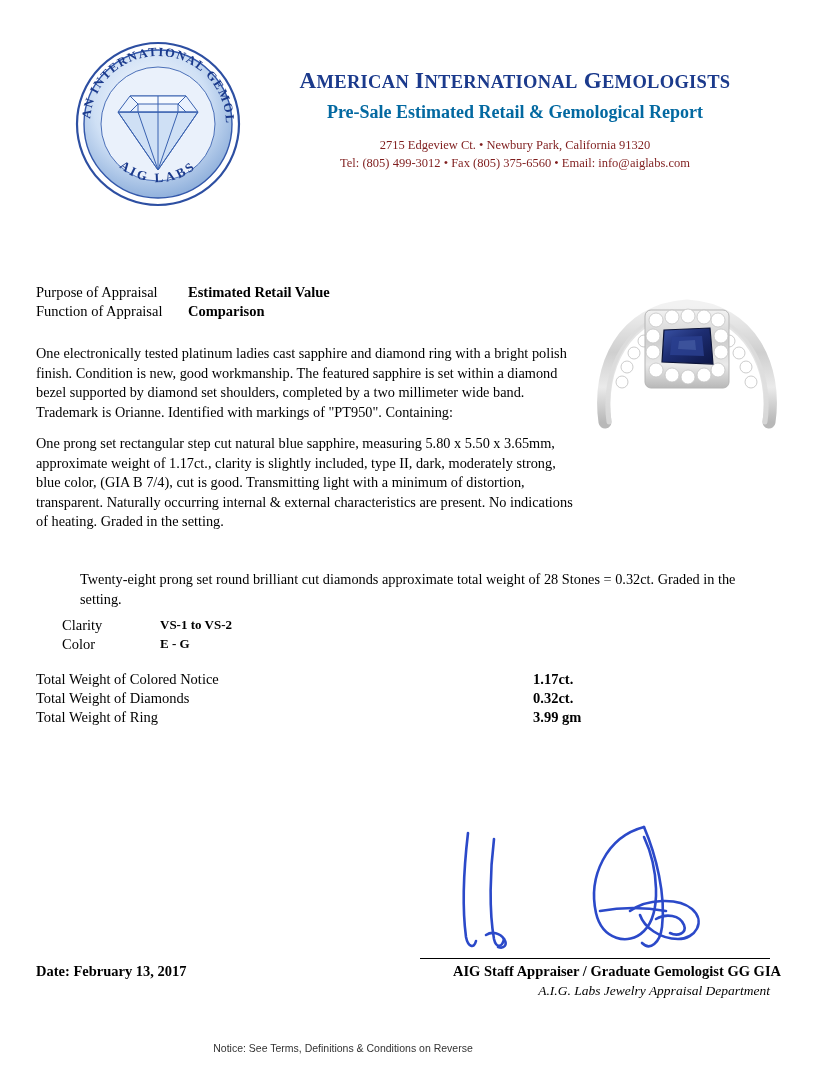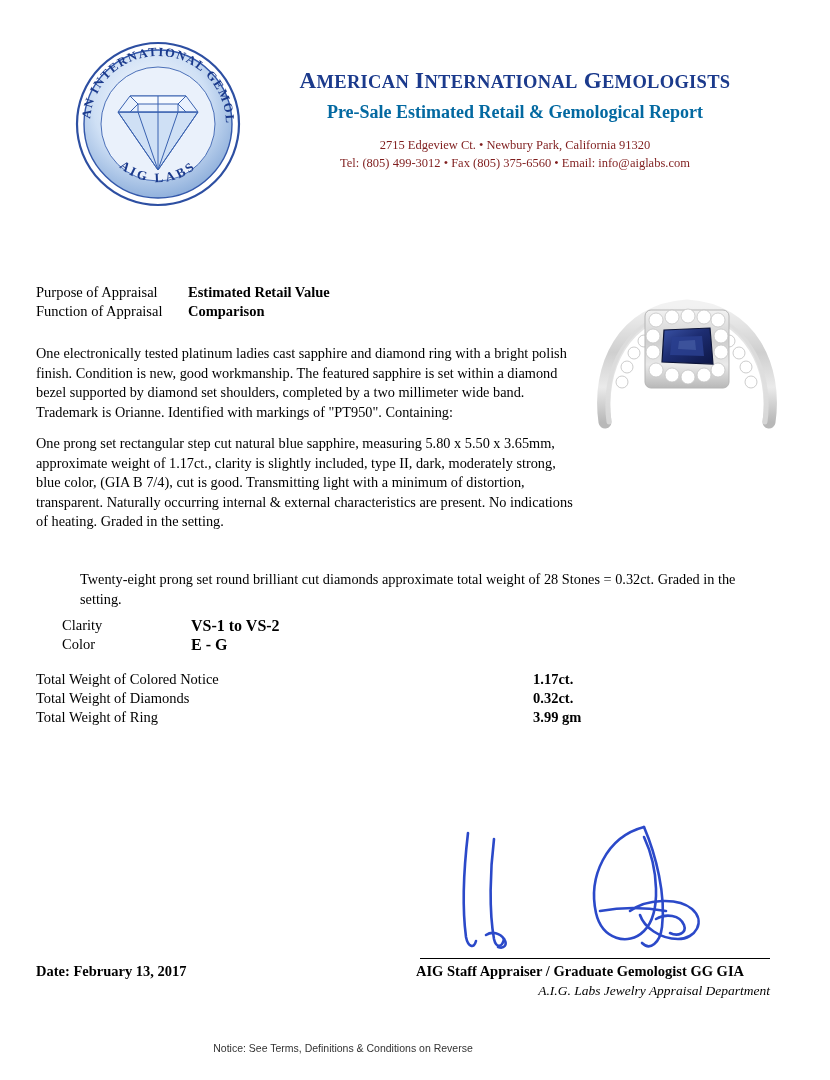--- a/index.html
+++ b/index.html
@@ -110,23 +110,22 @@
   .para3 { top: 570px; width: 690px; margin-left: 44px; }
 
   .spec-label {
     position: absolute;
     left: 62px;
     font-size: 14.5px;
   }
   .spec-value {
     position: absolute;
     left: 160px;
-    font-size: 16px;
-    font-weight: bold;
-    margin-left: 31px;
+    font-size: 13px;
+    font-weight: bold;
   }
   .clarity-row { top: 617px; }
   .color-row { top: 636px; }
 
   .total-label {
     position: absolute;
     left: 36px;
     font-size: 14.5px;
   }
   .total-value {
@@ -166,24 +165,24 @@
   }
   .date-line {
     position: absolute;
     left: 36px;
     top: 963px;
     font-size: 14.5px;
     font-weight: bold;
   }
   .sig-name {
     position: absolute;
-    left: 416px;
+    left: 431px;
     top: 963px;
     width: 350px;
-    text-align: left;
+    text-align: right;
     font-size: 14.5px;
     font-weight: bold;
     white-space: nowrap;
   }
   .sig-dept {
     position: absolute;
     left: 420px;
     top: 983px;
     width: 350px;
     text-align: right;

